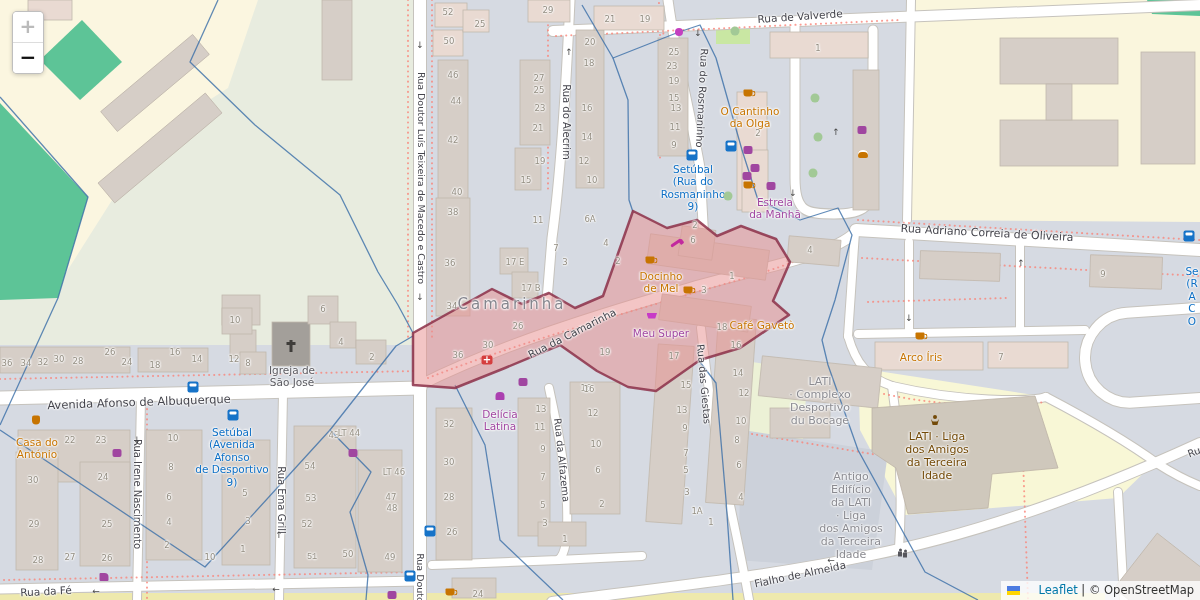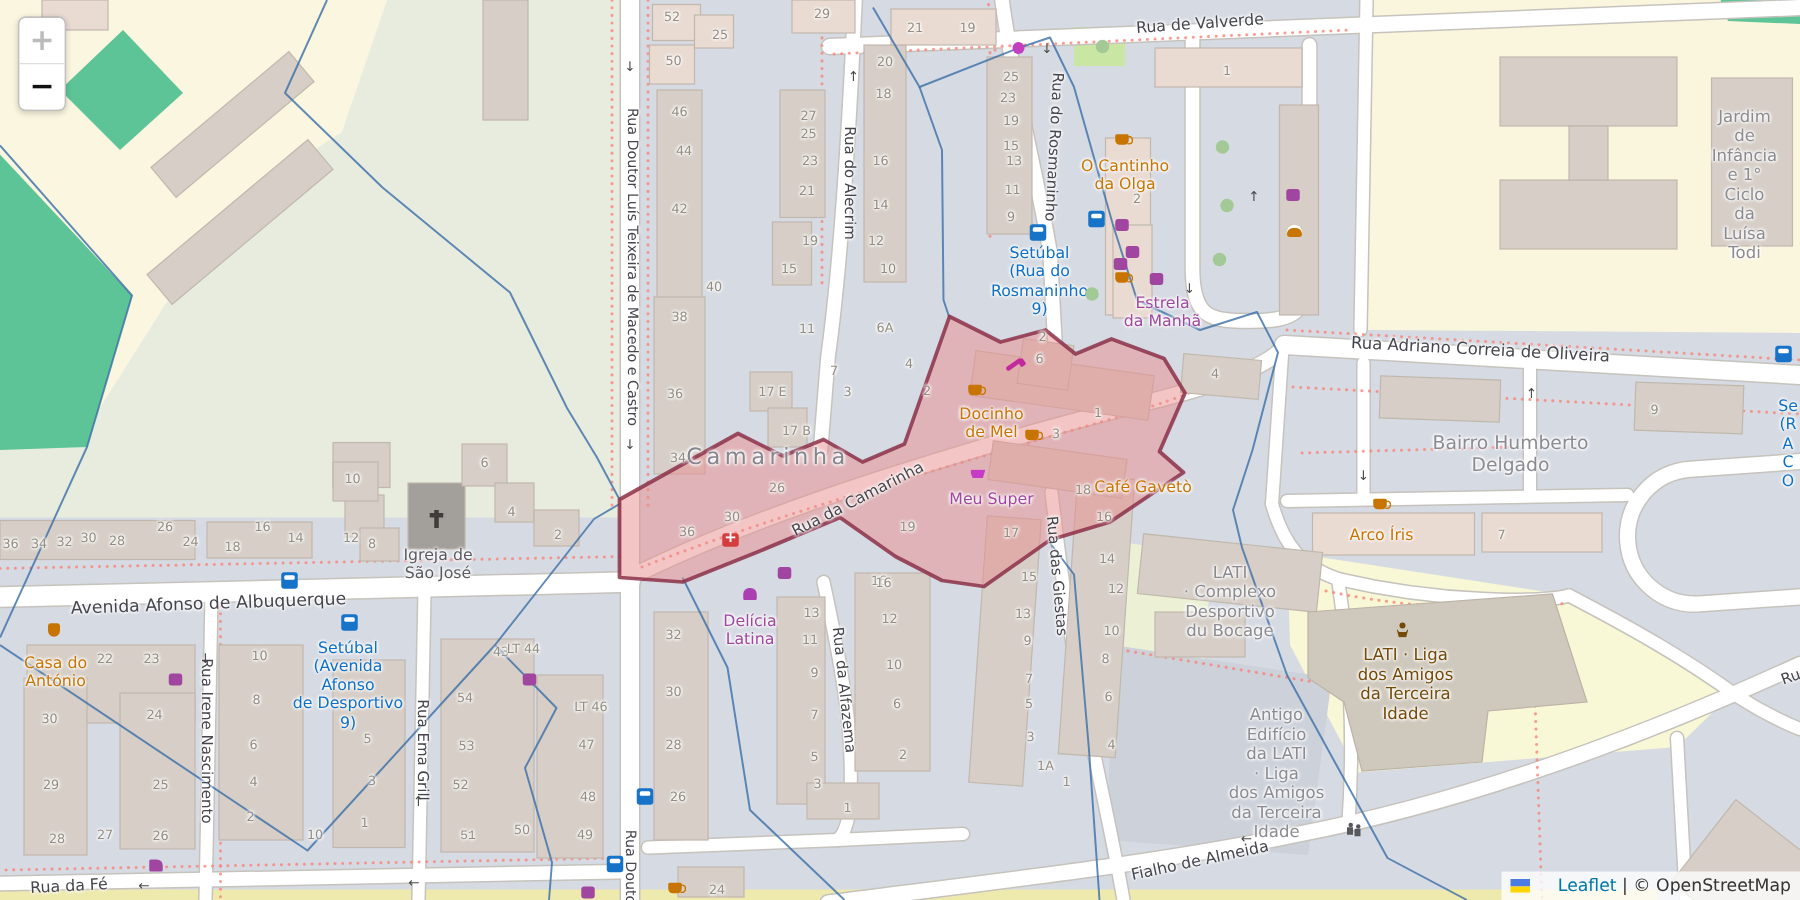--- a/index.html
+++ b/index.html
@@ -239,32 +239,20 @@
       <div class="lbl street" style="left: 281px; top: 500px; font-size: 10px; transform: translate(-50%, -50%) rotate(90deg);">Rua Ema Grill</div>
       <div class="lbl street" style="left: 46px; top: 591px; font-size: 10.5px; transform: translate(-50%, -50%) rotate(-3deg);">Rua da Fé</div>
       <div class="lbl street" style="left: 562px; top: 460px; font-size: 10px; transform: translate(-50%, -50%) rotate(84deg);">Rua da Alfazema</div>
       <div class="lbl street" style="left: 704px; top: 384px; font-size: 10px; transform: translate(-50%, -50%) rotate(85deg);">Rua das Giestas</div>
       <div class="lbl street" style="left: 800px; top: 574px; font-size: 10.5px; transform: translate(-50%, -50%) rotate(-12deg);">Fialho de Almeida</div>
       <div class="lbl street" style="left: 420px; top: 578px; font-size: 9.5px; transform: translate(-50%, -50%) rotate(90deg);">Rua Douto</div>
       <div class="lbl street" style="left: 1194px; top: 452px; font-size: 10px; transform: translate(-50%, -50%) rotate(-20deg);">Ru</div>
       <div class="stack" style="font-size: 15px; letter-spacing: 3px; color: rgb(133, 133, 141); left: 512px; top: 296px;">
         <span class="place-line">Camarinha</span>
       </div>
-      <div class="stack" style="font-size: 11px; color: rgb(139, 139, 145); line-height: 1.22; left: 1163px; top: 72px;">
-        <span class="place-line">Jardim</span>
-        <span class="place-line">de Infância</span>
-        <span class="place-line">e 1°</span>
-        <span class="place-line">Ciclo</span>
-        <span class="place-line">da Luísa</span>
-        <span class="place-line">Todi</span>
-      </div>
-      <div class="stack" style="font-size: 12.5px; color: rgb(139, 139, 145); line-height: 1.25; left: 1007px; top: 288px;">
-        <span class="place-line">Bairro Humberto</span>
-        <span class="place-line">Delgado</span>
-      </div>
       <div class="stack" style="font-size: 10.5px; color: rgb(90, 90, 96); line-height: 1.22; left: 292px; top: 364px;">
         <span class="place-line">Igreja de</span>
         <span class="place-line">São José</span>
       </div>
       <div class="stack" style="font-size: 11px; color: rgb(139, 139, 145); line-height: 1.22; left: 820px; top: 376px;">
         <span class="place-line">LATI</span>
         <span class="place-line">· Complexo</span>
         <span class="place-line">Desportivo</span>
         <span class="place-line">du Bocage</span>
       </div>
@@ -330,21 +318,21 @@
         <span class="poi-line">(R A</span>
         <span class="poi-line">C</span>
         <span class="poi-line">O</span>
       </div>
       <div class="lbl hn" style="left: 448px; top: 12px;">52</div>
       <div class="lbl hn" style="left: 480px; top: 24px;">25</div>
       <div class="lbl hn" style="left: 449px; top: 41px;">50</div>
       <div class="lbl hn" style="left: 453px; top: 75px;">46</div>
       <div class="lbl hn" style="left: 456px; top: 101px;">44</div>
       <div class="lbl hn" style="left: 453px; top: 140px;">42</div>
-      <div class="lbl hn" style="left: 476px; top: 192px;">40</div>
+      <div class="lbl hn" style="left: 457px; top: 192px;">40</div>
       <div class="lbl hn" style="left: 548px; top: 10px;">29</div>
       <div class="lbl hn" style="left: 539px; top: 78px;">27</div>
       <div class="lbl hn" style="left: 539px; top: 90px;">25</div>
       <div class="lbl hn" style="left: 540px; top: 108px;">23</div>
       <div class="lbl hn" style="left: 538px; top: 128px;">21</div>
       <div class="lbl hn" style="left: 540px; top: 161px;">19</div>
       <div class="lbl hn" style="left: 526px; top: 180px;">15</div>
       <div class="lbl hn" style="left: 610px; top: 19px;">21</div>
       <div class="lbl hn" style="left: 645px; top: 19px;">19</div>
       <div class="lbl hn" style="left: 590px; top: 42px;">20</div>
@@ -436,21 +424,21 @@
       <div class="lbl hn" style="left: 210px; top: 557px;">10</div>
       <div class="lbl hn" style="left: 310px; top: 435px; margin-left: 24px;">43</div>
       <div class="lbl hn" style="left: 349px; top: 433px;">LT 44</div>
       <div class="lbl hn" style="left: 310px; top: 466px;">54</div>
       <div class="lbl hn" style="left: 311px; top: 498px;">53</div>
       <div class="lbl hn" style="left: 307px; top: 524px;">52</div>
       <div class="lbl hn" style="left: 312px; top: 557px; font-family: Liberation Mono, monospace;">51</div>
       <div class="lbl hn" style="left: 348px; top: 554px;">50</div>
       <div class="lbl hn" style="left: 394px; top: 472px;">LT 46</div>
       <div class="lbl hn" style="left: 391px; top: 497px;">47</div>
-      <div class="lbl hn" style="left: 392px; top: 532px;">48</div>
+      <div class="lbl hn" style="left: 392px; top: 508px;">48</div>
       <div class="lbl hn" style="left: 390px; top: 557px;">49</div>
       <div class="lbl hn" style="left: 449px; top: 424px;">32</div>
       <div class="lbl hn" style="left: 449px; top: 462px;">30</div>
       <div class="lbl hn" style="left: 449px; top: 497px;">28</div>
       <div class="lbl hn" style="left: 452px; top: 532px;">26</div>
       <div class="lbl hn" style="left: 478px; top: 594px;">24</div>
       <div class="lbl hn" style="left: 541px; top: 409px;">13</div>
       <div class="lbl hn" style="left: 540px; top: 427px;">11</div>
       <div class="lbl hn" style="left: 543px; top: 449px;">9</div>
       <div class="lbl hn" style="left: 543px; top: 477px;">7</div>

